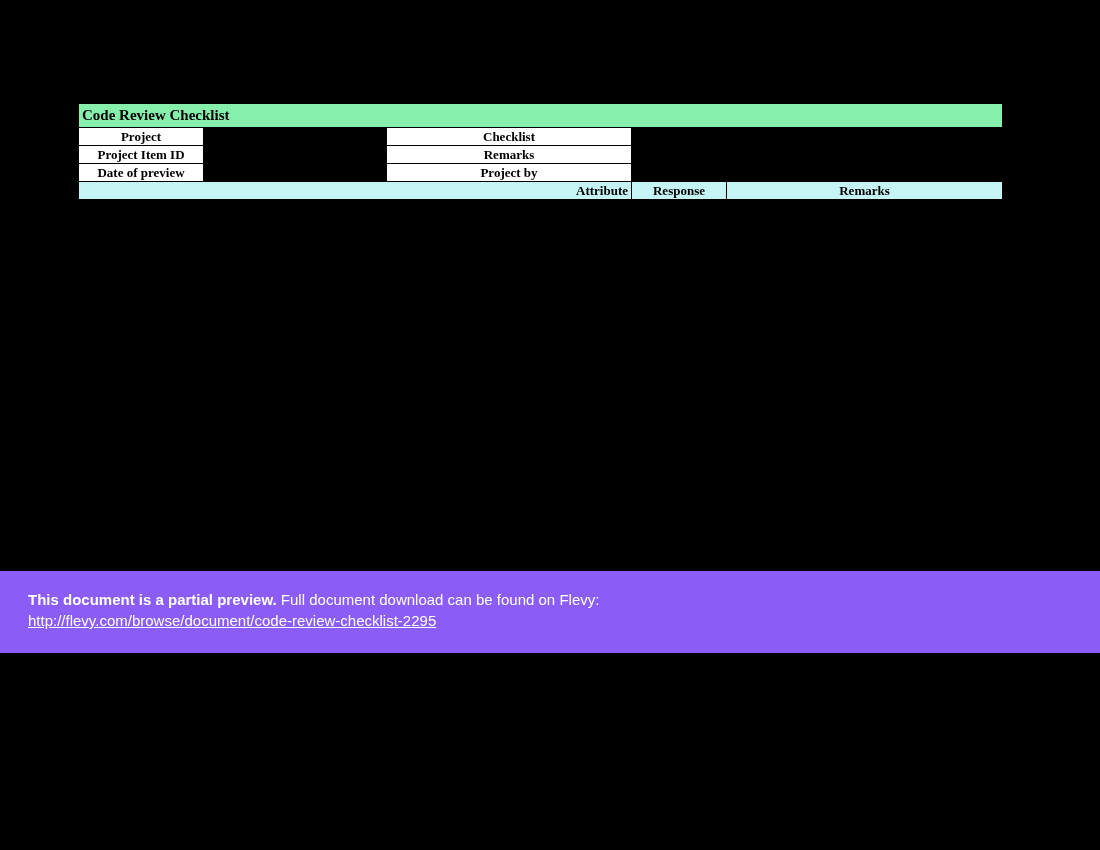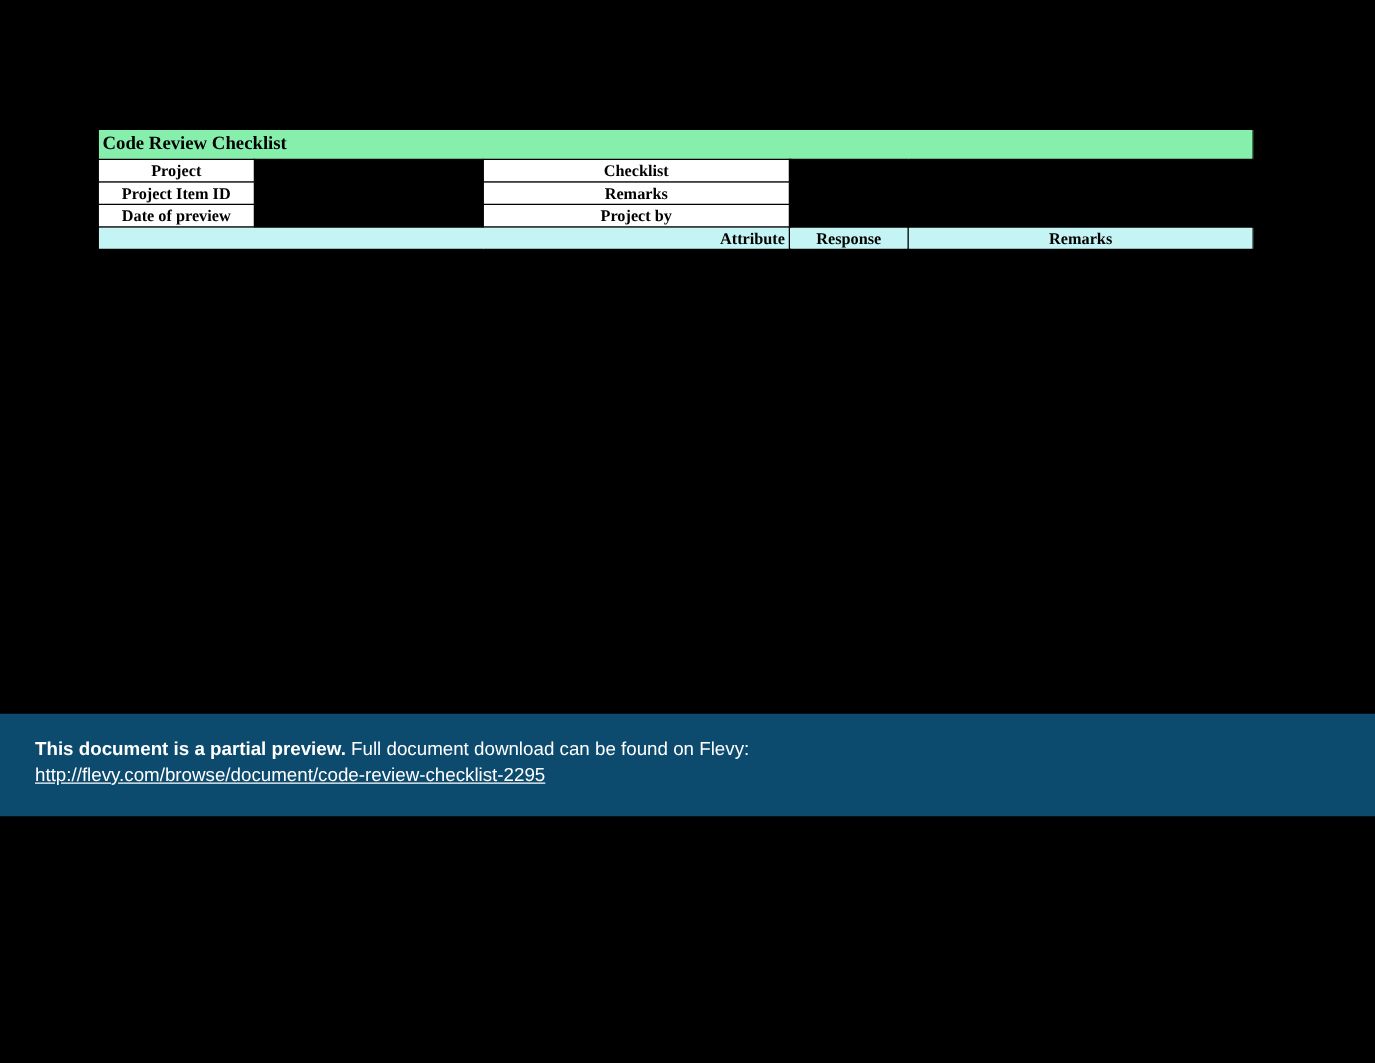--- a/index.html
+++ b/index.html
@@ -60,21 +60,21 @@
   .no-border {
     border: none;
     background: #000;
   }
   .banner {
     position: absolute;
     left: 0;
     top: 571px;
     width: 1100px;
     height: 82px;
-    background: #0c4a6e;
+    background: #8b5cf6;
     color: #fff;
     padding: 18px 28px 0 28px;
     font-family: Arial, Helvetica, sans-serif;
     font-size: 15px;
     line-height: 1.4;
   }
   .banner b {
     font-weight: bold;
   }
   .banner a {

